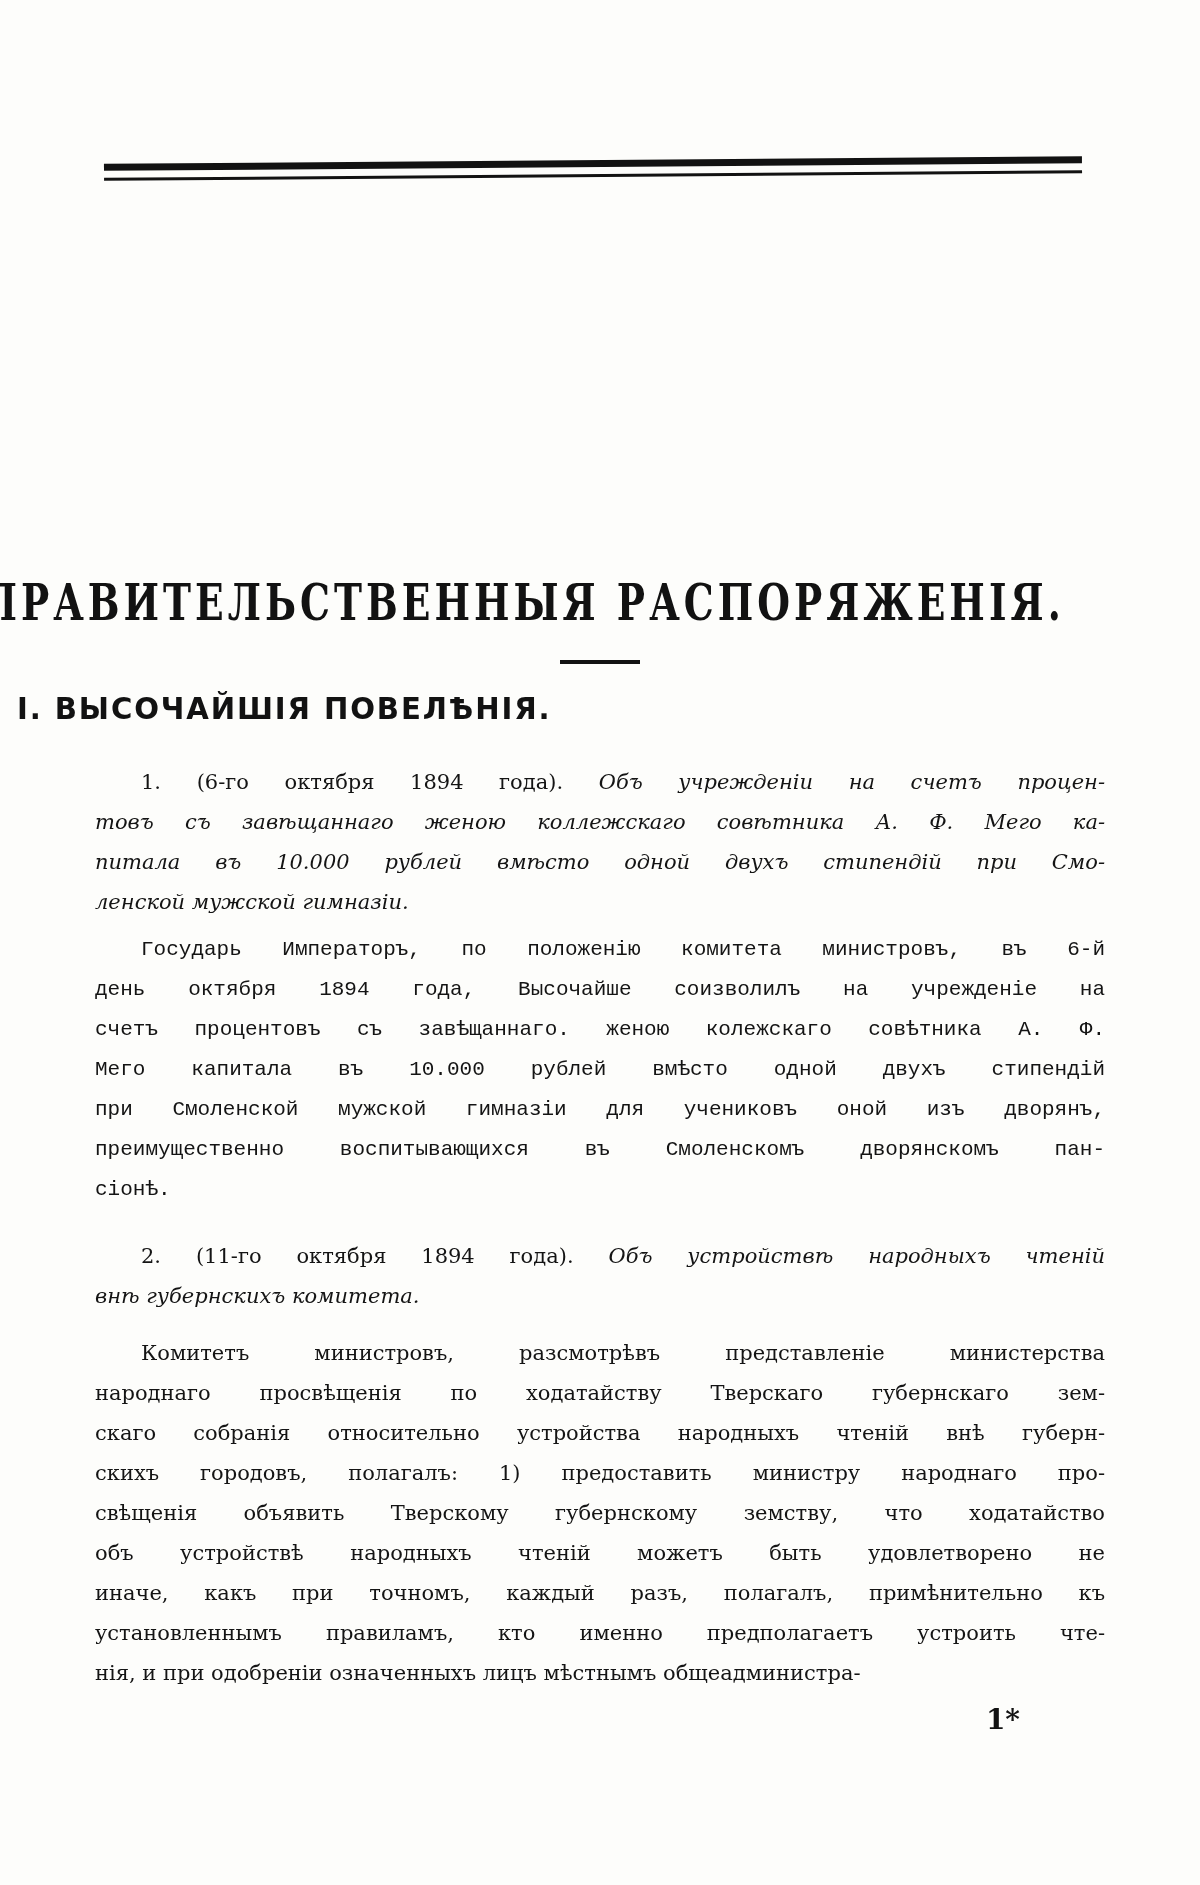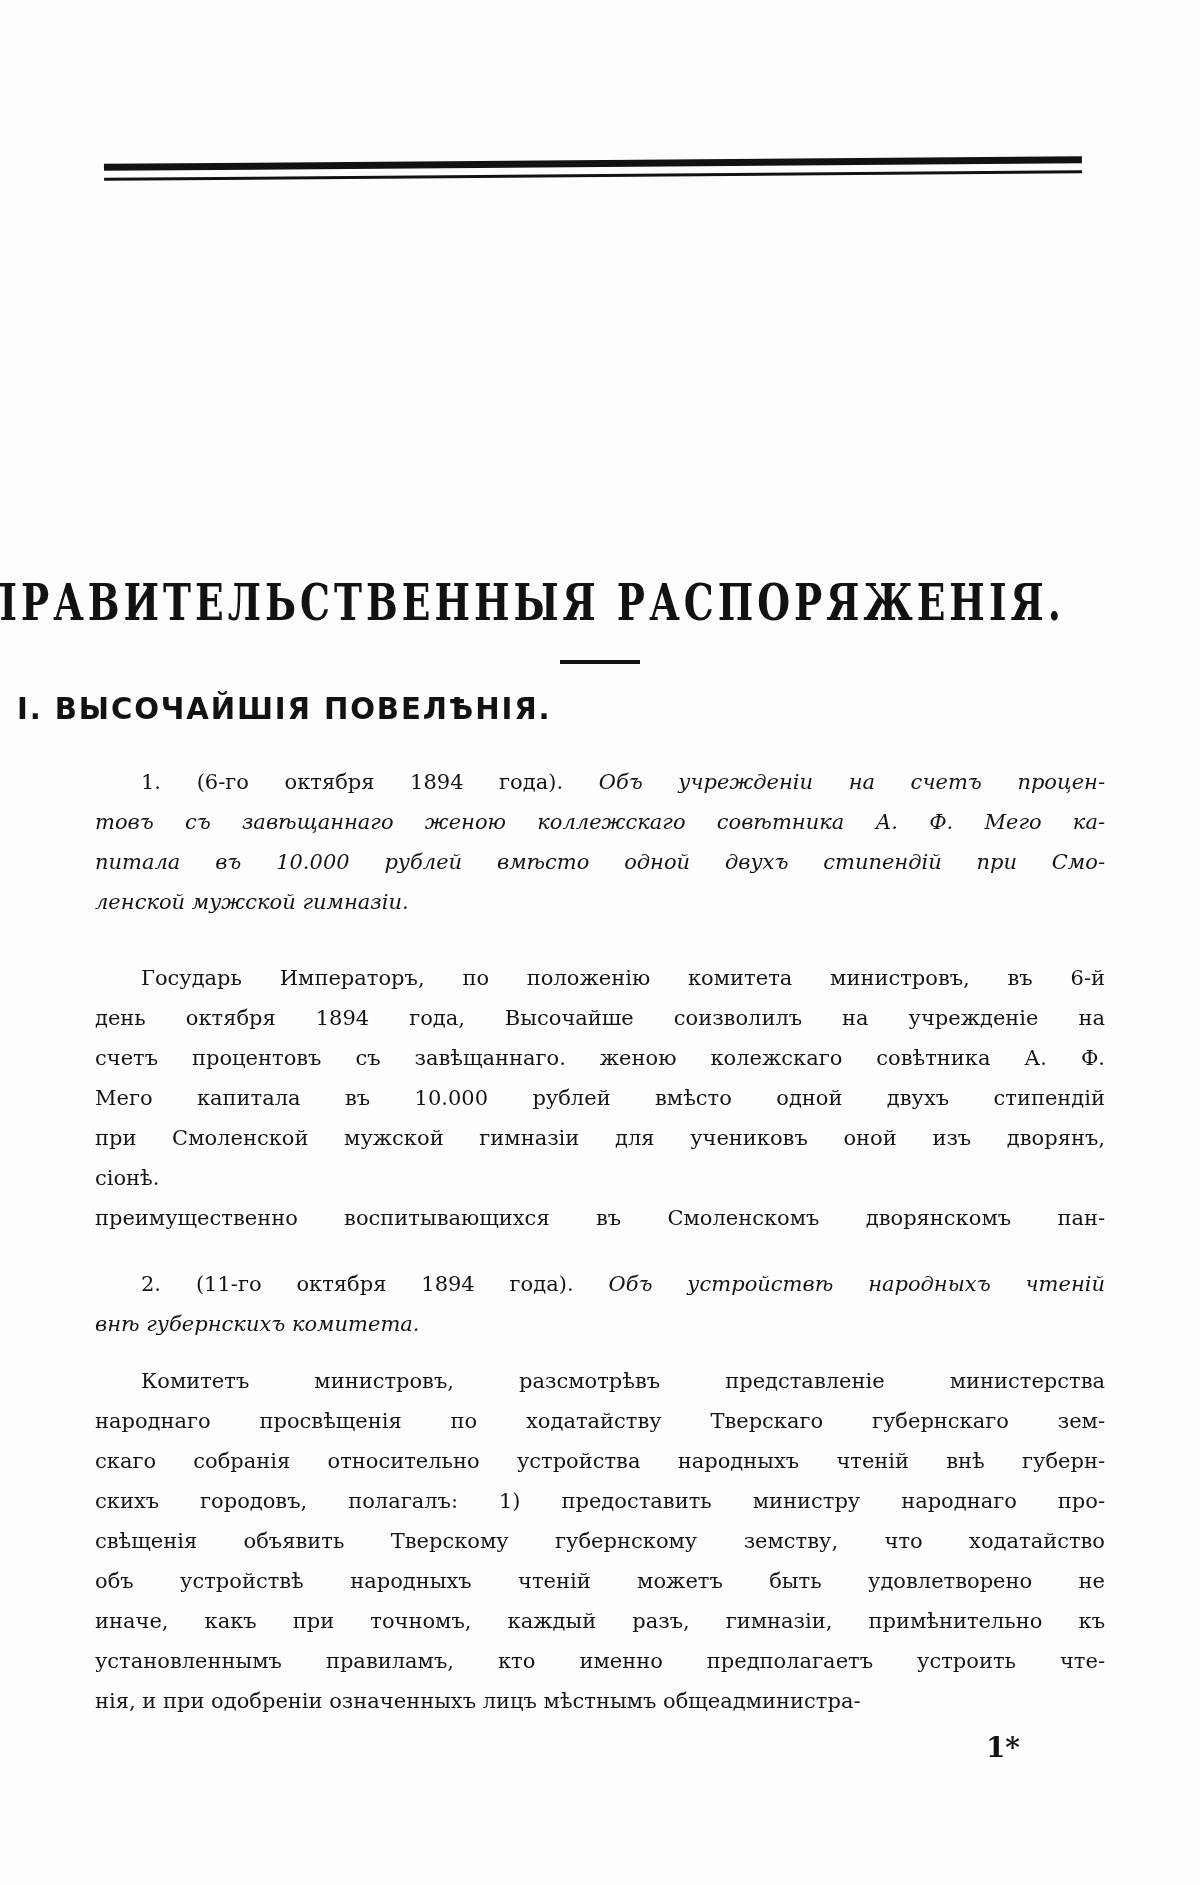--- a/index.html
+++ b/index.html
@@ -71,21 +71,21 @@
     text-align-last: justify;
     white-space: nowrap;
   }
   .line.last {
     text-align-last: left;
     white-space: normal;
   }
   .line.indent { text-indent: 46px; }
   .ital { font-style: italic; }
   .p-decree1-title { margin-top: 0; }
-  .p-decree1-body  { margin-top: 36px; }
+  .p-decree1-body  { margin-top: 8px; font-family: Liberation Mono, monospace; }
   .p-decree2-title { margin-top: 26px; }
   .p-decree2-body  { margin-top: 17px; }
   .signature-mark {
     margin: 10px 180px 0 0;
     text-align: right;
     font-size: 28px;
     font-weight: bold;
     color: #121212;
   }
 </style>
@@ -112,35 +112,35 @@
         <div class="line"><span class="ital">товъ съ завѣщаннаго женою коллежскаго совѣтника А. Ф. Мего ка-</span></div>
         <div class="line"><span class="ital">питала въ 10.000 рублей вмѣсто одной двухъ стипендій при Смо-</span></div>
         <div class="line last"><span class="ital">ленской мужской гимназіи.</span></div>
       </div>
       <div class="paragraph p-decree1-body">
         <div class="line indent"><span>Государь Императоръ, по положенію комитета министровъ, въ 6-й</span></div>
         <div class="line"><span>день октября 1894 года, Высочайше соизволилъ на учрежденіе на</span></div>
         <div class="line"><span>счетъ процентовъ съ завѣщаннаго. женою колежскаго совѣтника А. Ф.</span></div>
         <div class="line"><span>Мего капитала въ 10.000 рублей вмѣсто одной двухъ стипендій</span></div>
         <div class="line"><span>при Смоленской мужской гимназіи для учениковъ оной изъ дворянъ,</span></div>
+        <div class="line"><span>преимущественно воспитывающихся въ Смоленскомъ дворянскомъ пан-</span></div>
         <div class="line last"><span>сіонѣ.</span></div>
-        <div class="line"><span>преимущественно воспитывающихся въ Смоленскомъ дворянскомъ пан-</span></div>
       </div>
       <div class="paragraph p-decree2-title">
         <div class="line indent"><span>2. (11-го октября 1894 года). </span><span class="ital">Объ устройствѣ народныхъ чтеній</span></div>
         <div class="line last"><span class="ital">внѣ губернскихъ комитета.</span></div>
       </div>
       <div class="paragraph p-decree2-body">
         <div class="line indent"><span>Комитетъ министровъ, разсмотрѣвъ представленіе министерства</span></div>
         <div class="line"><span>народнаго просвѣщенія по ходатайству Тверскаго губернскаго зем-</span></div>
         <div class="line"><span>скаго собранія относительно устройства народныхъ чтеній внѣ губерн-</span></div>
         <div class="line"><span>скихъ городовъ, полагалъ: 1) предоставить министру народнаго про-</span></div>
         <div class="line"><span>свѣщенія объявить Тверскому губернскому земству, что ходатайство</span></div>
         <div class="line"><span>объ устройствѣ народныхъ чтеній можетъ быть удовлетворено не</span></div>
-        <div class="line"><span>иначе, какъ при точномъ, каждый разъ, гимназіи, примѣнительно къ</span></div>
+        <div class="line"><span>иначе, какъ при точномъ, каждый разъ, полагалъ, примѣнительно къ</span></div>
         <div class="line"><span>установленнымъ правиламъ, кто именно предполагаетъ устроить чте-</span></div>
         <div class="line last"><span>нія, и при одобреніи означенныхъ лицъ мѣстнымъ общеадминистра-</span></div>
       </div>
     </div>
 
   <div class="signature-mark">1*</div>
 
 </div>
 
 </body></html>

